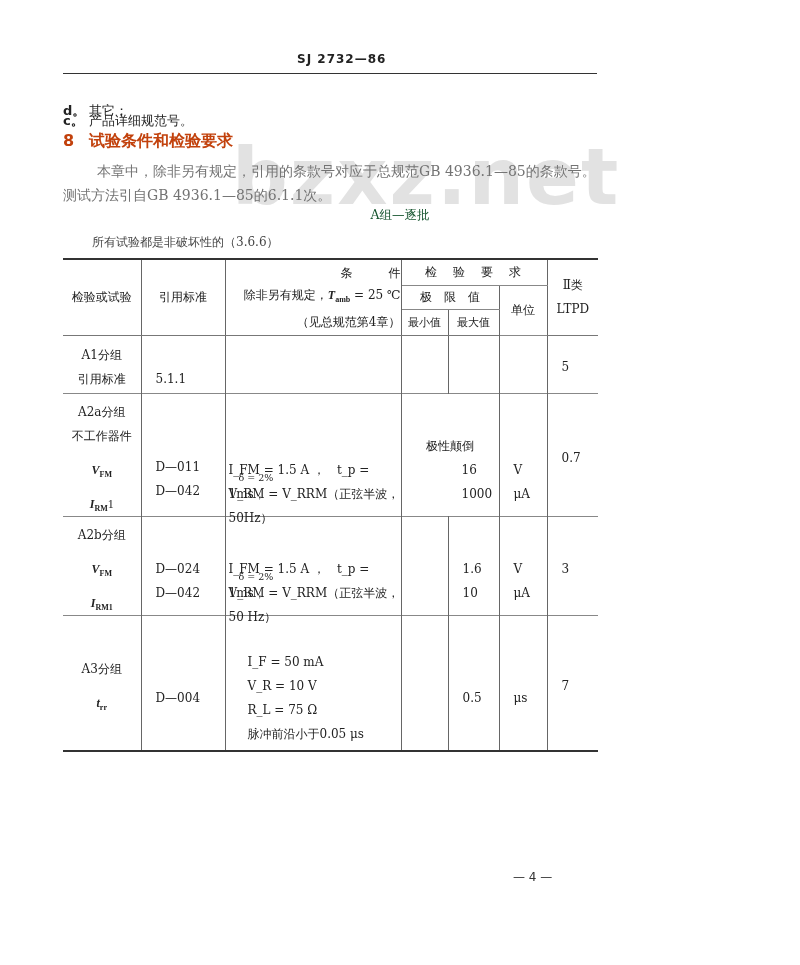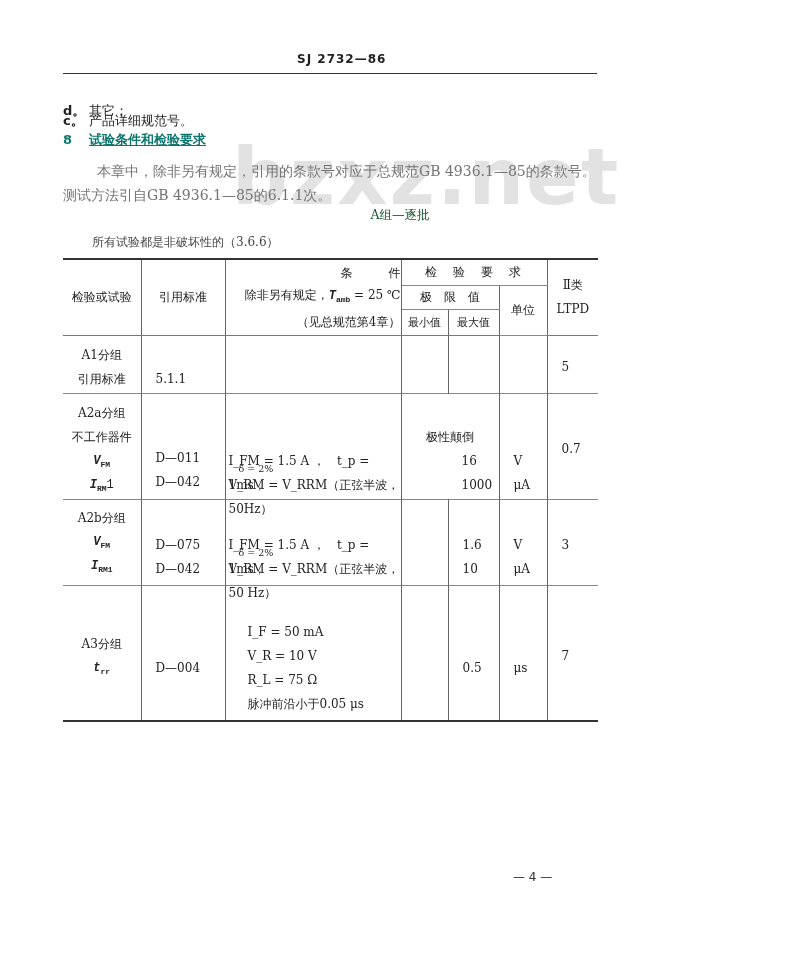--- a/index.html
+++ b/index.html
@@ -25,21 +25,21 @@
     border-top: 1.5px solid #333;
   }
   .list-item {
     position: absolute; left: 63px; font-size: 13px; color: #222;
   }
   .list-item .marker {
     font-family: "DejaVu Sans", "Liberation Sans", sans-serif; font-weight: bold;
     display: inline-block; width: 26px;
   }
   .section-heading {
-    position: absolute; left: 63px; top: 131px; font-size: 13px; font-weight: bold; color: #0f766e; text-decoration: underline;
+    position: absolute; left: 63px; top: 131px; font-size: 16px; font-weight: bold; color: #c2410c;
   }
   .section-heading .num { display: inline-block; width: 26px; font-family: "DejaVu Sans", "Liberation Sans", sans-serif; }
   .para {
     position: absolute; left: 63px; top: 159px; width: 540px;
     font-size: 14px; line-height: 24px; color: #737373;
     text-indent: 34px;
   }
   .table-title {
     position: absolute; left: 0; width: 800px; top: 207px; text-align: center;
     font-size: 12.5px; color: #14532d;
@@ -59,21 +59,21 @@
   }
   table.req tr:first-child td:first-child, table.req tr:first-child th:first-child { border-left: none; }
   table.req .c-last { border-right: none; }
   table.req .c-first { border-left: none; }
   .hdr-row th { border-bottom: 1px solid #777; }
   .sub-hdr { border-bottom: 1px solid #888 !important; }
   .grp td { border-top: 1px solid #888; vertical-align: top; }
   .cell-lines div { height: 24px; line-height: 24px; }
   .center { text-align: center; }
   .left-pad { padding-left: 14px !important; }
-  .sym { font-style: italic; font-weight: bold; font-family: Liberation Mono, monospace; }
+  .sym { font-style: italic; font-weight: bold; font-family: Liberation Serif, serif; margin-top: 10px; }
   .sym sub { font-size: 8px; font-style: normal; font-weight: bold; }
   .small { font-size: 9.5px; line-height: 9px; }
   .page-number {
     position: absolute; left: 513px; top: 870px; font-size: 12px; color: #333;
     font-family: "DejaVu Sans", "Liberation Sans", sans-serif;
   }
 </style>
 </head>
 <body>
 
@@ -183,28 +183,28 @@
             <div></div>
         <div>V</div>
         <div>μA</div>
       </td>
       <td class="c-last cell-lines left-pad" style="padding-top:6px;">
         <div>0.7</div>
       </td>
     </tr>
 
     <tr class="grp" style="height:86px;">
-      <td class="c-first center cell-lines" style="">
+      <td class="c-first center cell-lines" style="padding-top:6px;">
         <div>A2b分组</div>
         <div class="sym"><span>V</span><sub>FM</sub></div>
         <div class="sym"><span>I</span><sub>RM1</sub></div>
       </td>
       <td class="cell-lines left-pad" style="padding-top:6px;">
         <div></div>
-        <div>D—075</div>
+        <div>D—024</div>
         <div>D—042</div>
       </td>
       <td class="cell-lines" style="padding-top:6px; padding-left:3px;">
         <div></div>
         <div style="position:relative;"><span>I_FM = 1.5 A ，　t_p = 1ms，</span><span class="small" style="position:absolute;left:10px;top:15px;">δ = 2%</span></div>
         <div>V_RM = V_RRM（正弦半波，50 Hz）</div>
       </td>
       <td></td>
       <td class="cell-lines left-pad" style="padding-top:6px;">
         <div></div>

